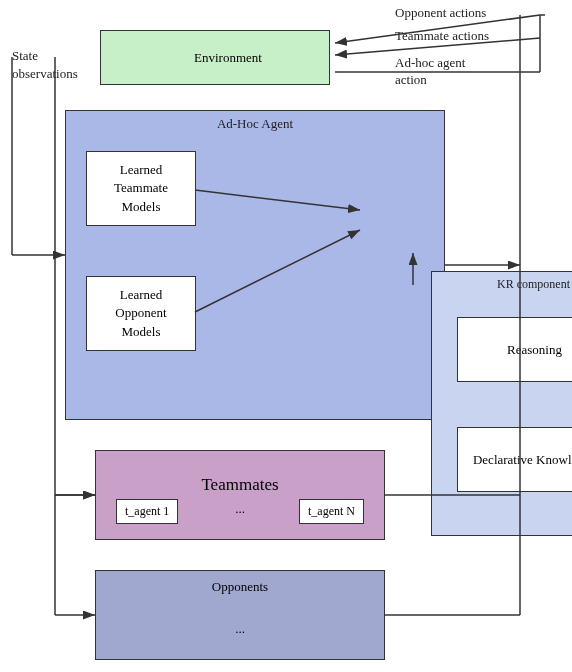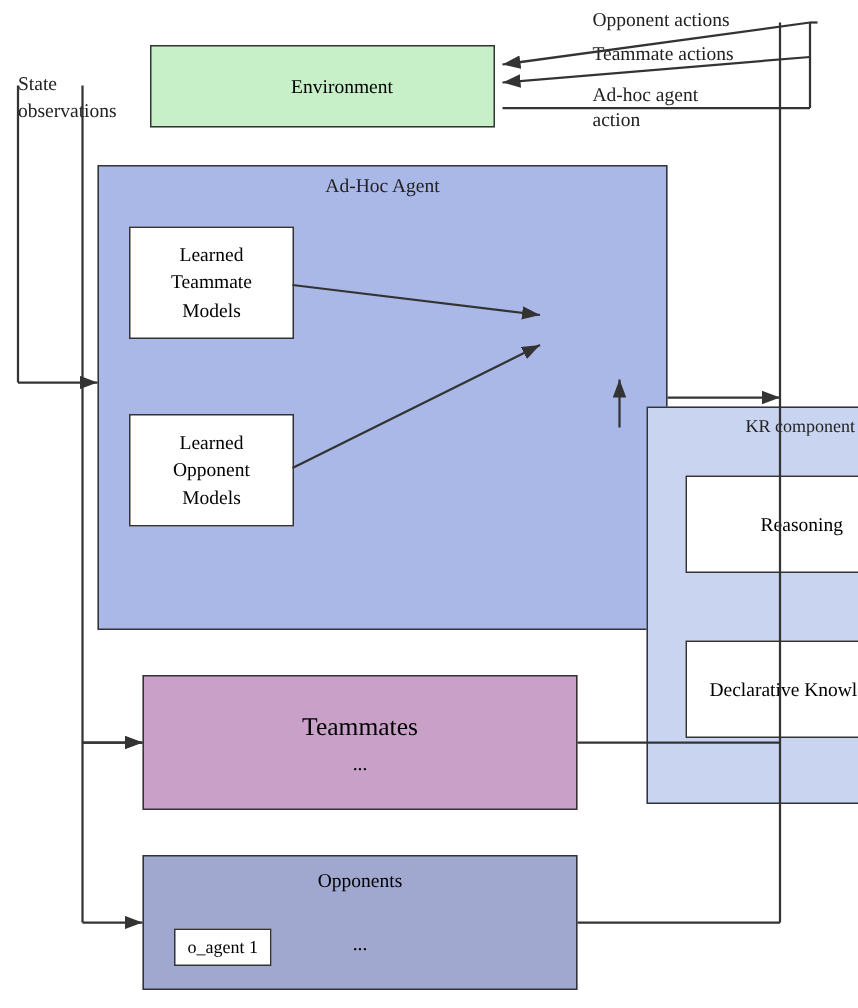--- a/index.html
+++ b/index.html
@@ -184,28 +184,31 @@
       <span>Learned<br>Teammate<br>Models</span>
     </div>
 
     <div style="position:absolute; top:165px; left:20px; width:110px; height:75px; background:#fff; border:1.5px solid #333; display:flex; align-items:center; justify-content:center; text-align:center; line-height:1.4;">
       <span>Learned<br>Opponent<br>Models</span>
     </div>
   </div>
 
   <div class="teammates-box">
     <span class="teammates-label">Teammates</span>
+    <div class="agent-box agent-box-left">
+      <span>t_agent 1</span>
+    </div>
     <span class="agent-dots">...</span>
+    <div class="agent-box agent-box-right">
+      <span>t_agent N</span>
+    </div>
   </div>
 
   <div class="opponents-box">
     <span class="opponents-label">Opponents</span>
-    <div class="agent-box agent-box-left">
-      <span>o_agent 1</span>
-    </div>
     <span class="agent-dots">...</span>
   </div>
 
   <div class="label-text" style="top: 5px; left: 395px;">Opponent actions</div>
   <div class="label-text" style="top: 28px; left: 395px;">Teammate actions</div>
   <div class="label-text" style="top: 55px; left: 395px; line-height:1.3;">Ad-hoc agent<br>action</div>
   <div class="label-text" style="top: 47px; left: 12px; line-height:1.4;">State<br>observations</div>
 
   <svg class="arrows-svg" xmlns="http://www.w3.org/2000/svg">
     <defs>

